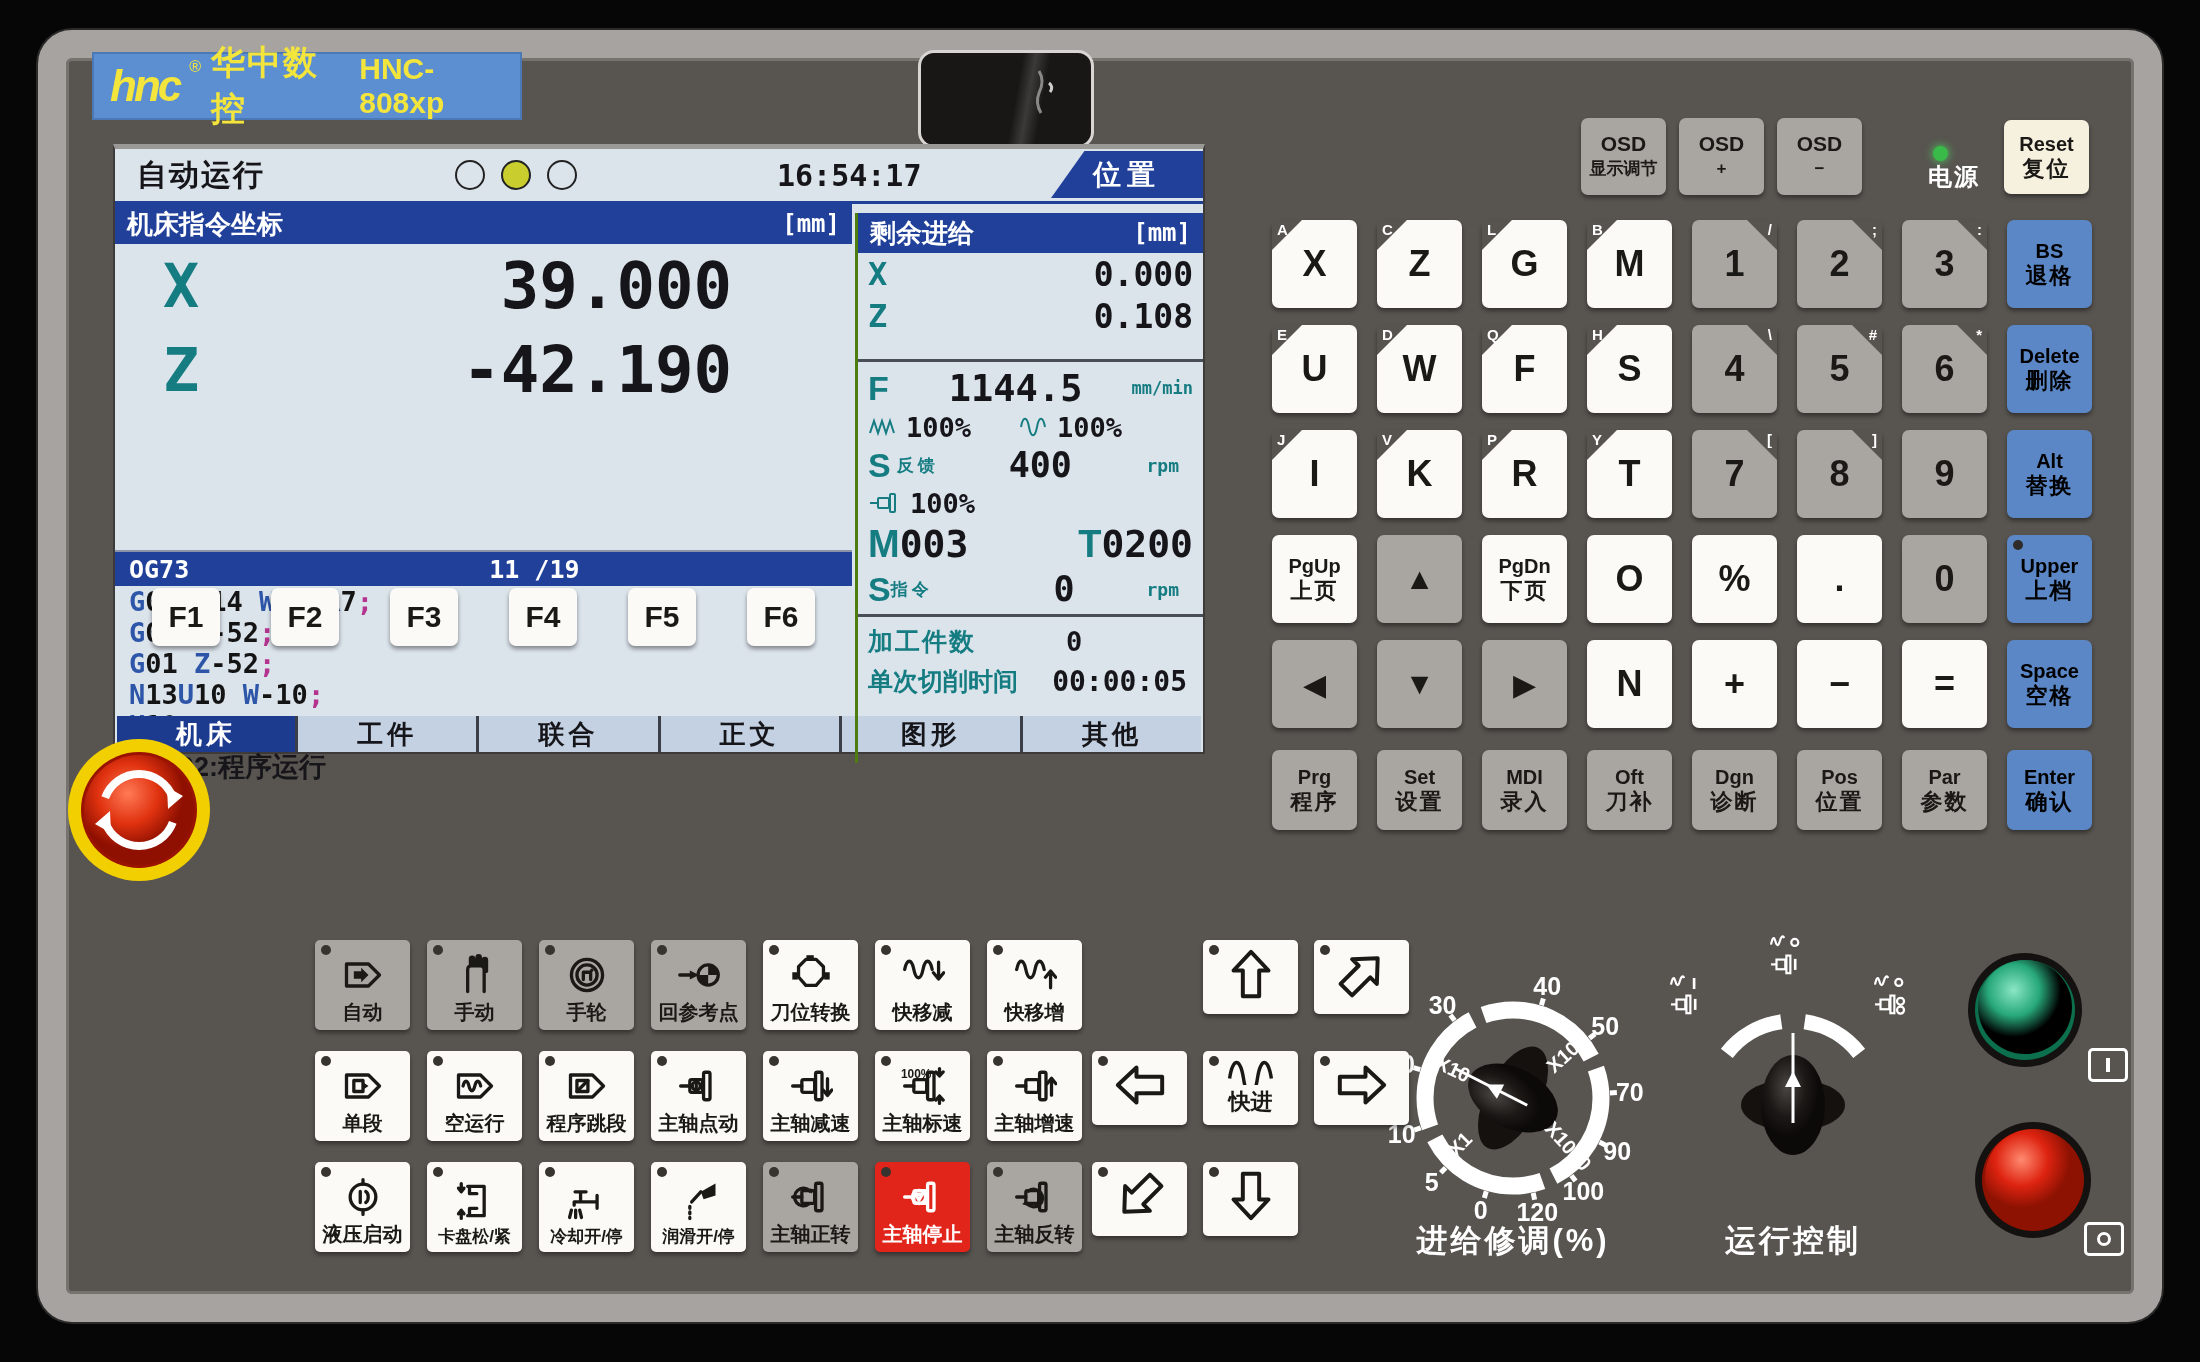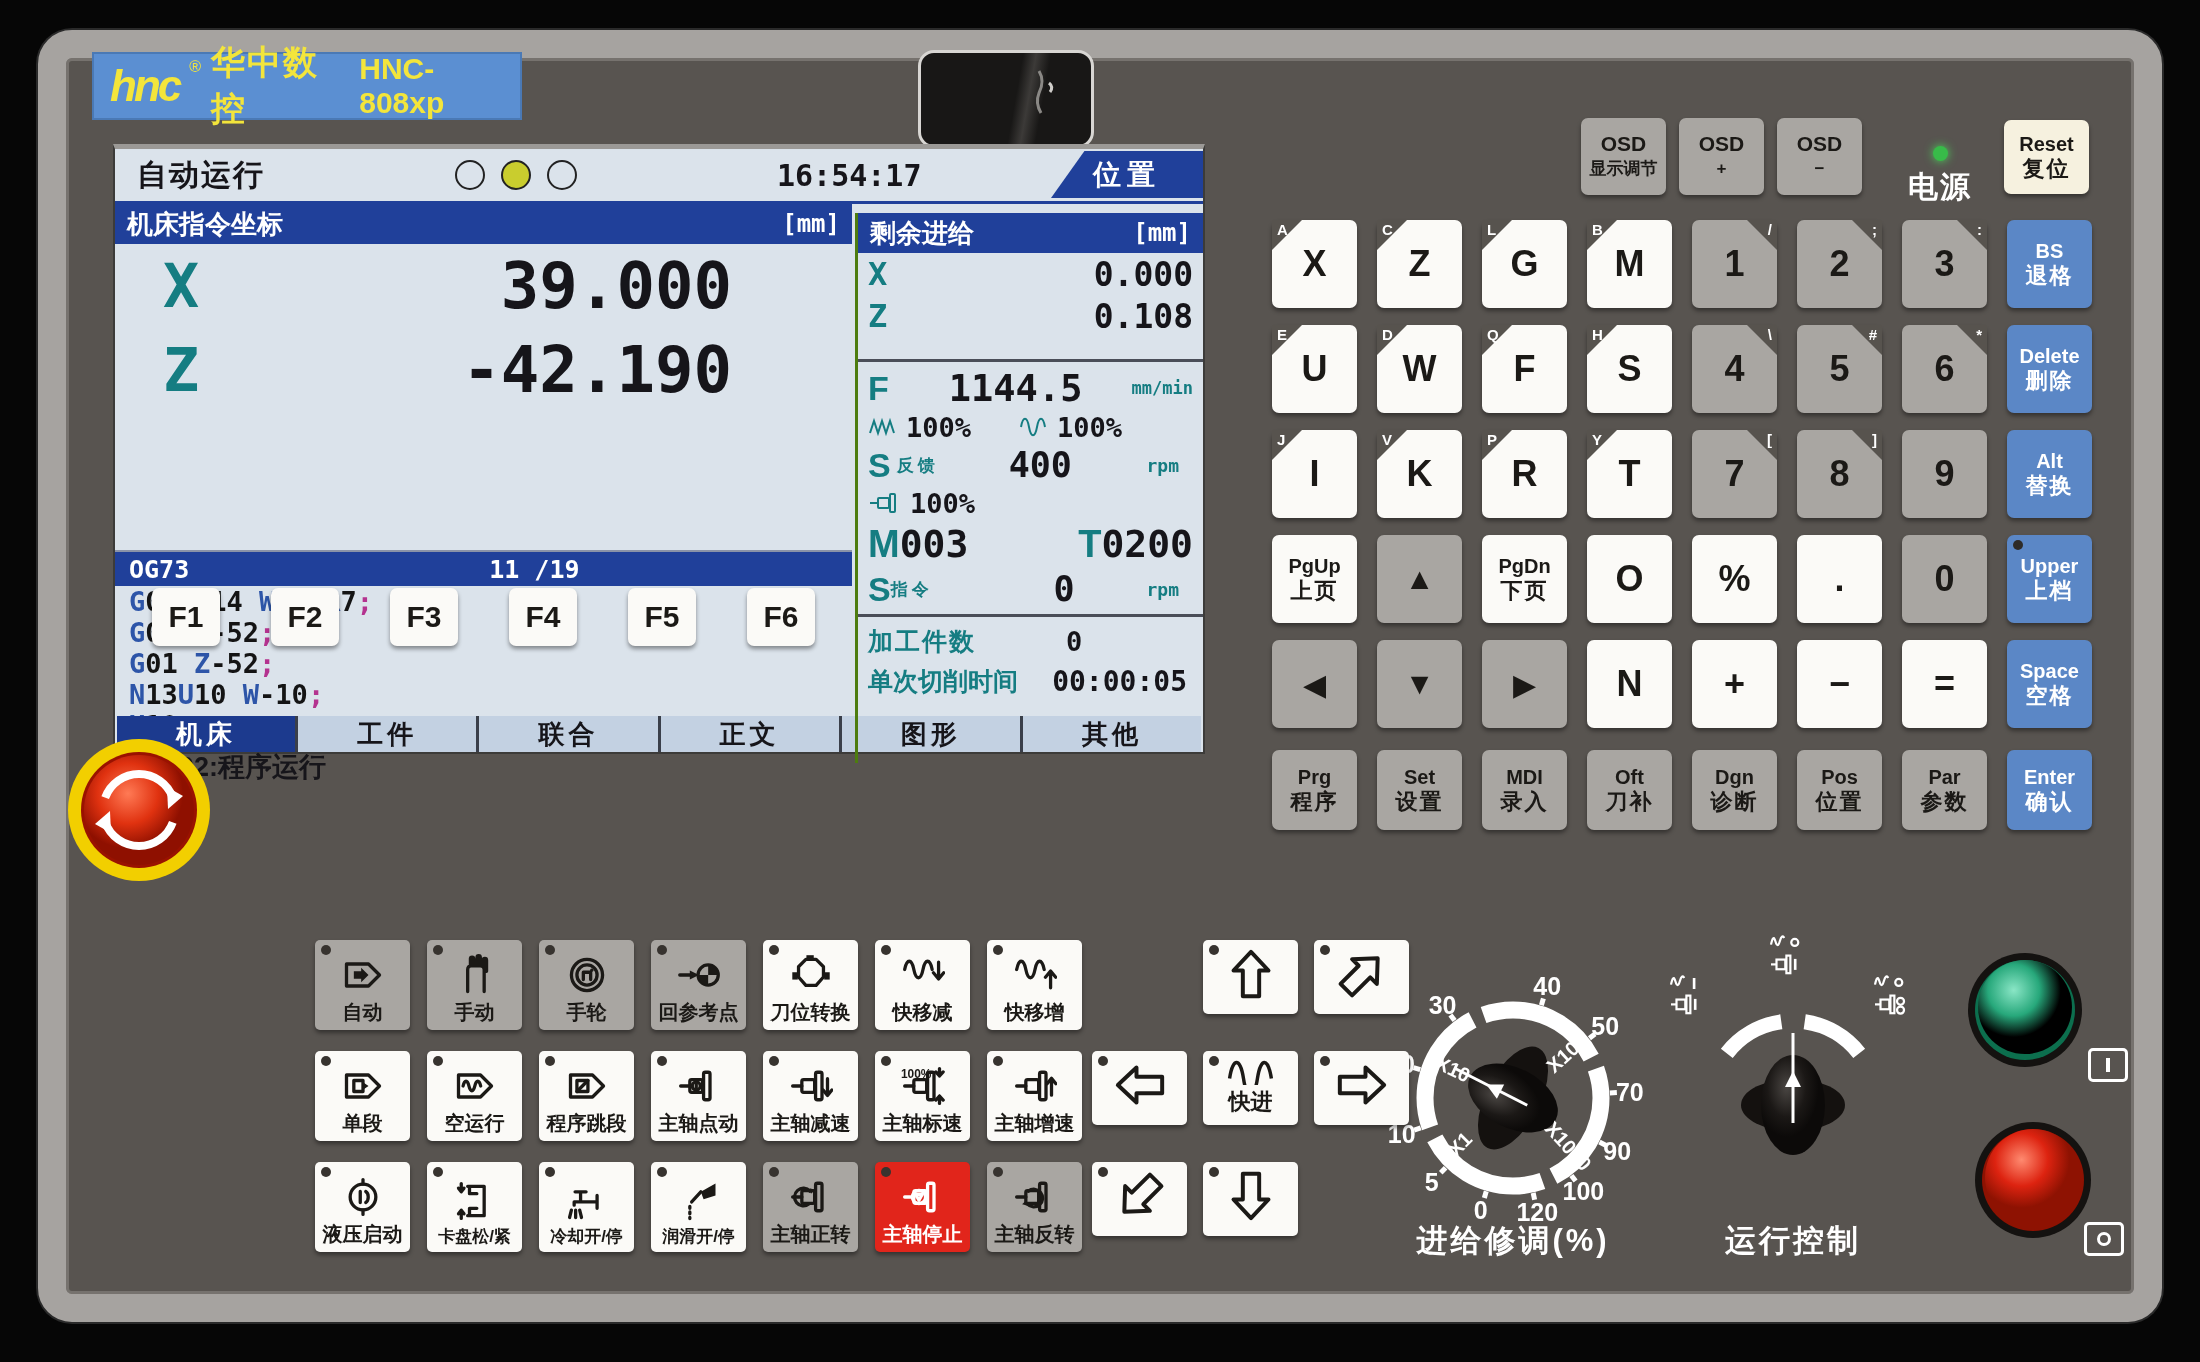--- a/index.html
+++ b/index.html
@@ -60,21 +60,21 @@
   .r-row{display:flex;align-items:center;padding:0 10px;}
   .teal{color:#157d82;}
   .mono{font-family:"DejaVu Sans Mono",monospace;}
   .divl{border-top:3px solid #4a4e58;margin:4px 0;}
   
   .key{position:relative;border-radius:7px;box-shadow:0 3px 4px rgba(0,0,0,.4);
        display:flex;flex-direction:column;align-items:center;justify-content:center;
        box-sizing:border-box;}
   .kwhite{background:#fbfaf7;color:#1b1916;}
   .kgray{background:#a9a6a2;color:#1b1916;}
-  .kblue{background:#5b87c6;color:#ffffff;}
+  .kblue{background:#5b87c6;color:#000000;}
   .kcream{background:#f6f1df;color:#1b1916;}
   .kred{background:#e1251b;color:#fff;}
   .kmain{font-size:36px;font-weight:bold;}
   .k2a{font-size:20px;font-weight:bold;line-height:24px;}
   .k2b{font-size:22px;font-weight:bold;line-height:26px;letter-spacing:2px;}
   .tri{position:absolute;width:0;height:0;}
   .tri.l{top:0;left:0;border-top:30px solid #57534e;border-right:30px solid transparent;}
   .tri.r{top:0;right:0;border-top:30px solid #57534e;border-left:30px solid transparent;}
   .supt{position:absolute;color:#fff;font-size:15px;font-weight:bold;}
   .supt.l{top:1px;left:5px;}
@@ -106,21 +106,21 @@
   .mult{position:absolute;color:#fff;font-weight:bold;font-size:20px;}
   
   .pushbtn{position:absolute;width:150px;height:150px;}
   .minisq{position:absolute;width:34px;height:28px;border:3px solid #fff;border-radius:5px;
           display:flex;align-items:center;justify-content:center;}
   .minisq .bar{width:4px;height:14px;background:#fff;}
   .minisq .cir{width:14px;height:14px;border:3px solid #fff;border-radius:50%;box-sizing:border-box;}
   .pwr{position:absolute;left:1900px;top:146px;width:80px;text-align:center;}
   .pwr .led{width:15px;height:15px;border-radius:50%;background:#38bb49;margin:0 auto;
             box-shadow:0 0 10px #49d95a;}
-  .pwr .t{color:#fff;font-size:30px;font-weight:bold;margin-top:6px;letter-spacing:2px;}
+  .pwr .t{color:#fff;font-size:24px;font-weight:bold;letter-spacing:2px;text-align:right;}
   .resetk{position:absolute;left:2004px;top:120px;width:85px;height:74px;}
   .resetk .k2a{color:#1b1916;}.resetk .k2b{color:#1b1916;}
 </style>
 </head>
 <body>
 
 <div class="frame"></div>
 
 <div class="logo">
   <span class="mark">hnc</span>

